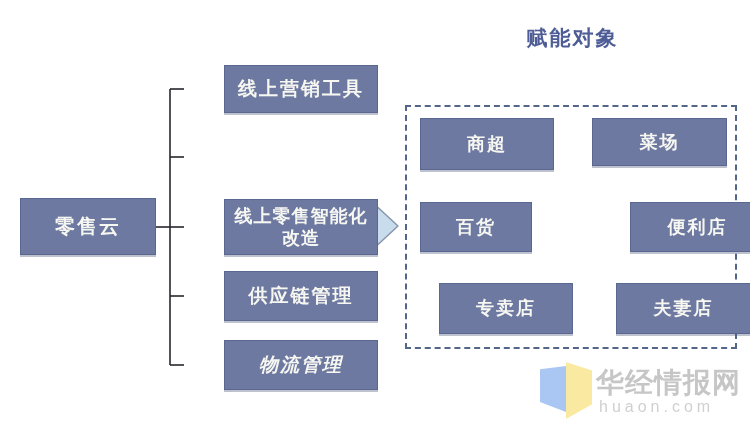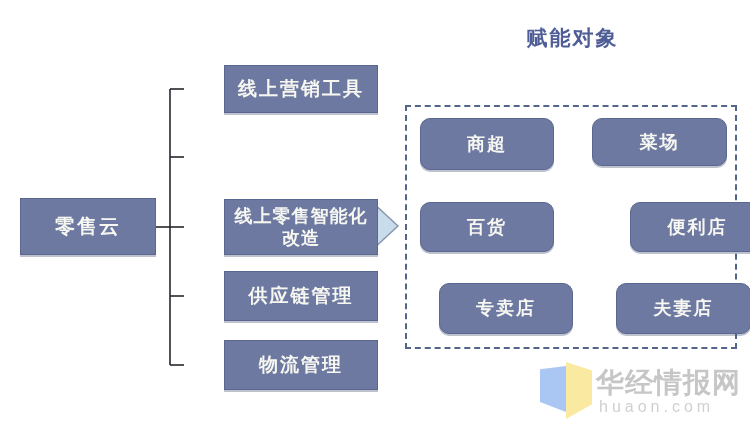--- a/index.html
+++ b/index.html
@@ -46,34 +46,34 @@
     letter-spacing:2px;
     line-height:1.25;
     box-sizing:border-box;
   }
   .root-node{left:20px;top:198px;width:136px;height:57px;font-size:20px;}
   .scope-box{left:184px;width:154px;font-size:19px;padding:0 8px;margin-left:40px;}
   .s1{top:65px;height:48px;}
   .s2{top:133px;height:49px;}
   .s3{top:199px;height:56px;font-size:18px;letter-spacing:1px;}
   .s4{top:271px;height:50px;}
-  .s5{top:340px;height:50px;}
+  .s5{top:340px;height:50px;font-style:italic;}
   .connectors{position:absolute;left:0;top:0;width:750px;height:433px;pointer-events:none;}
   .connectors line{stroke:var(--connector);stroke-width:1.6;}
   .flow-arrow{fill:var(--arrow-fill);stroke:var(--arrow-stroke);stroke-width:1.5;stroke-linejoin:round;}
   .dashed-region{
     position:absolute;
     left:405px;top:105px;width:332px;height:244px;
     border:2px dashed var(--dashed-border);
     box-sizing:border-box;
   }
-  .target-box{font-size:18px;border-radius:10px;}
+  .target-box{font-size:18px;}
   .t1{left:420px;top:118px;width:134px;height:52px;}
   .t2{left:592px;top:118px;width:135px;height:48px;}
-  .t3{left:420px;top:202px;width:134px;height:50px;}
+  .t3{left:420px;top:202px;width:112px;height:50px;}
   .t4{left:592px;top:202px;width:135px;height:50px;margin-left:38px;}
   .t5{left:439px;top:283px;width:134px;height:51px;}
   .t6{left:616px;top:283px;width:135px;height:51px;}
   .logo-shape{position:absolute;}
   .logo-blue{
     left:540px;top:366px;width:26px;height:46px;
     background:var(--logo-blue);
     clip-path:polygon(0 7%,100% 0,100% 100%,0 78%);
   }
   .logo-yellow{

